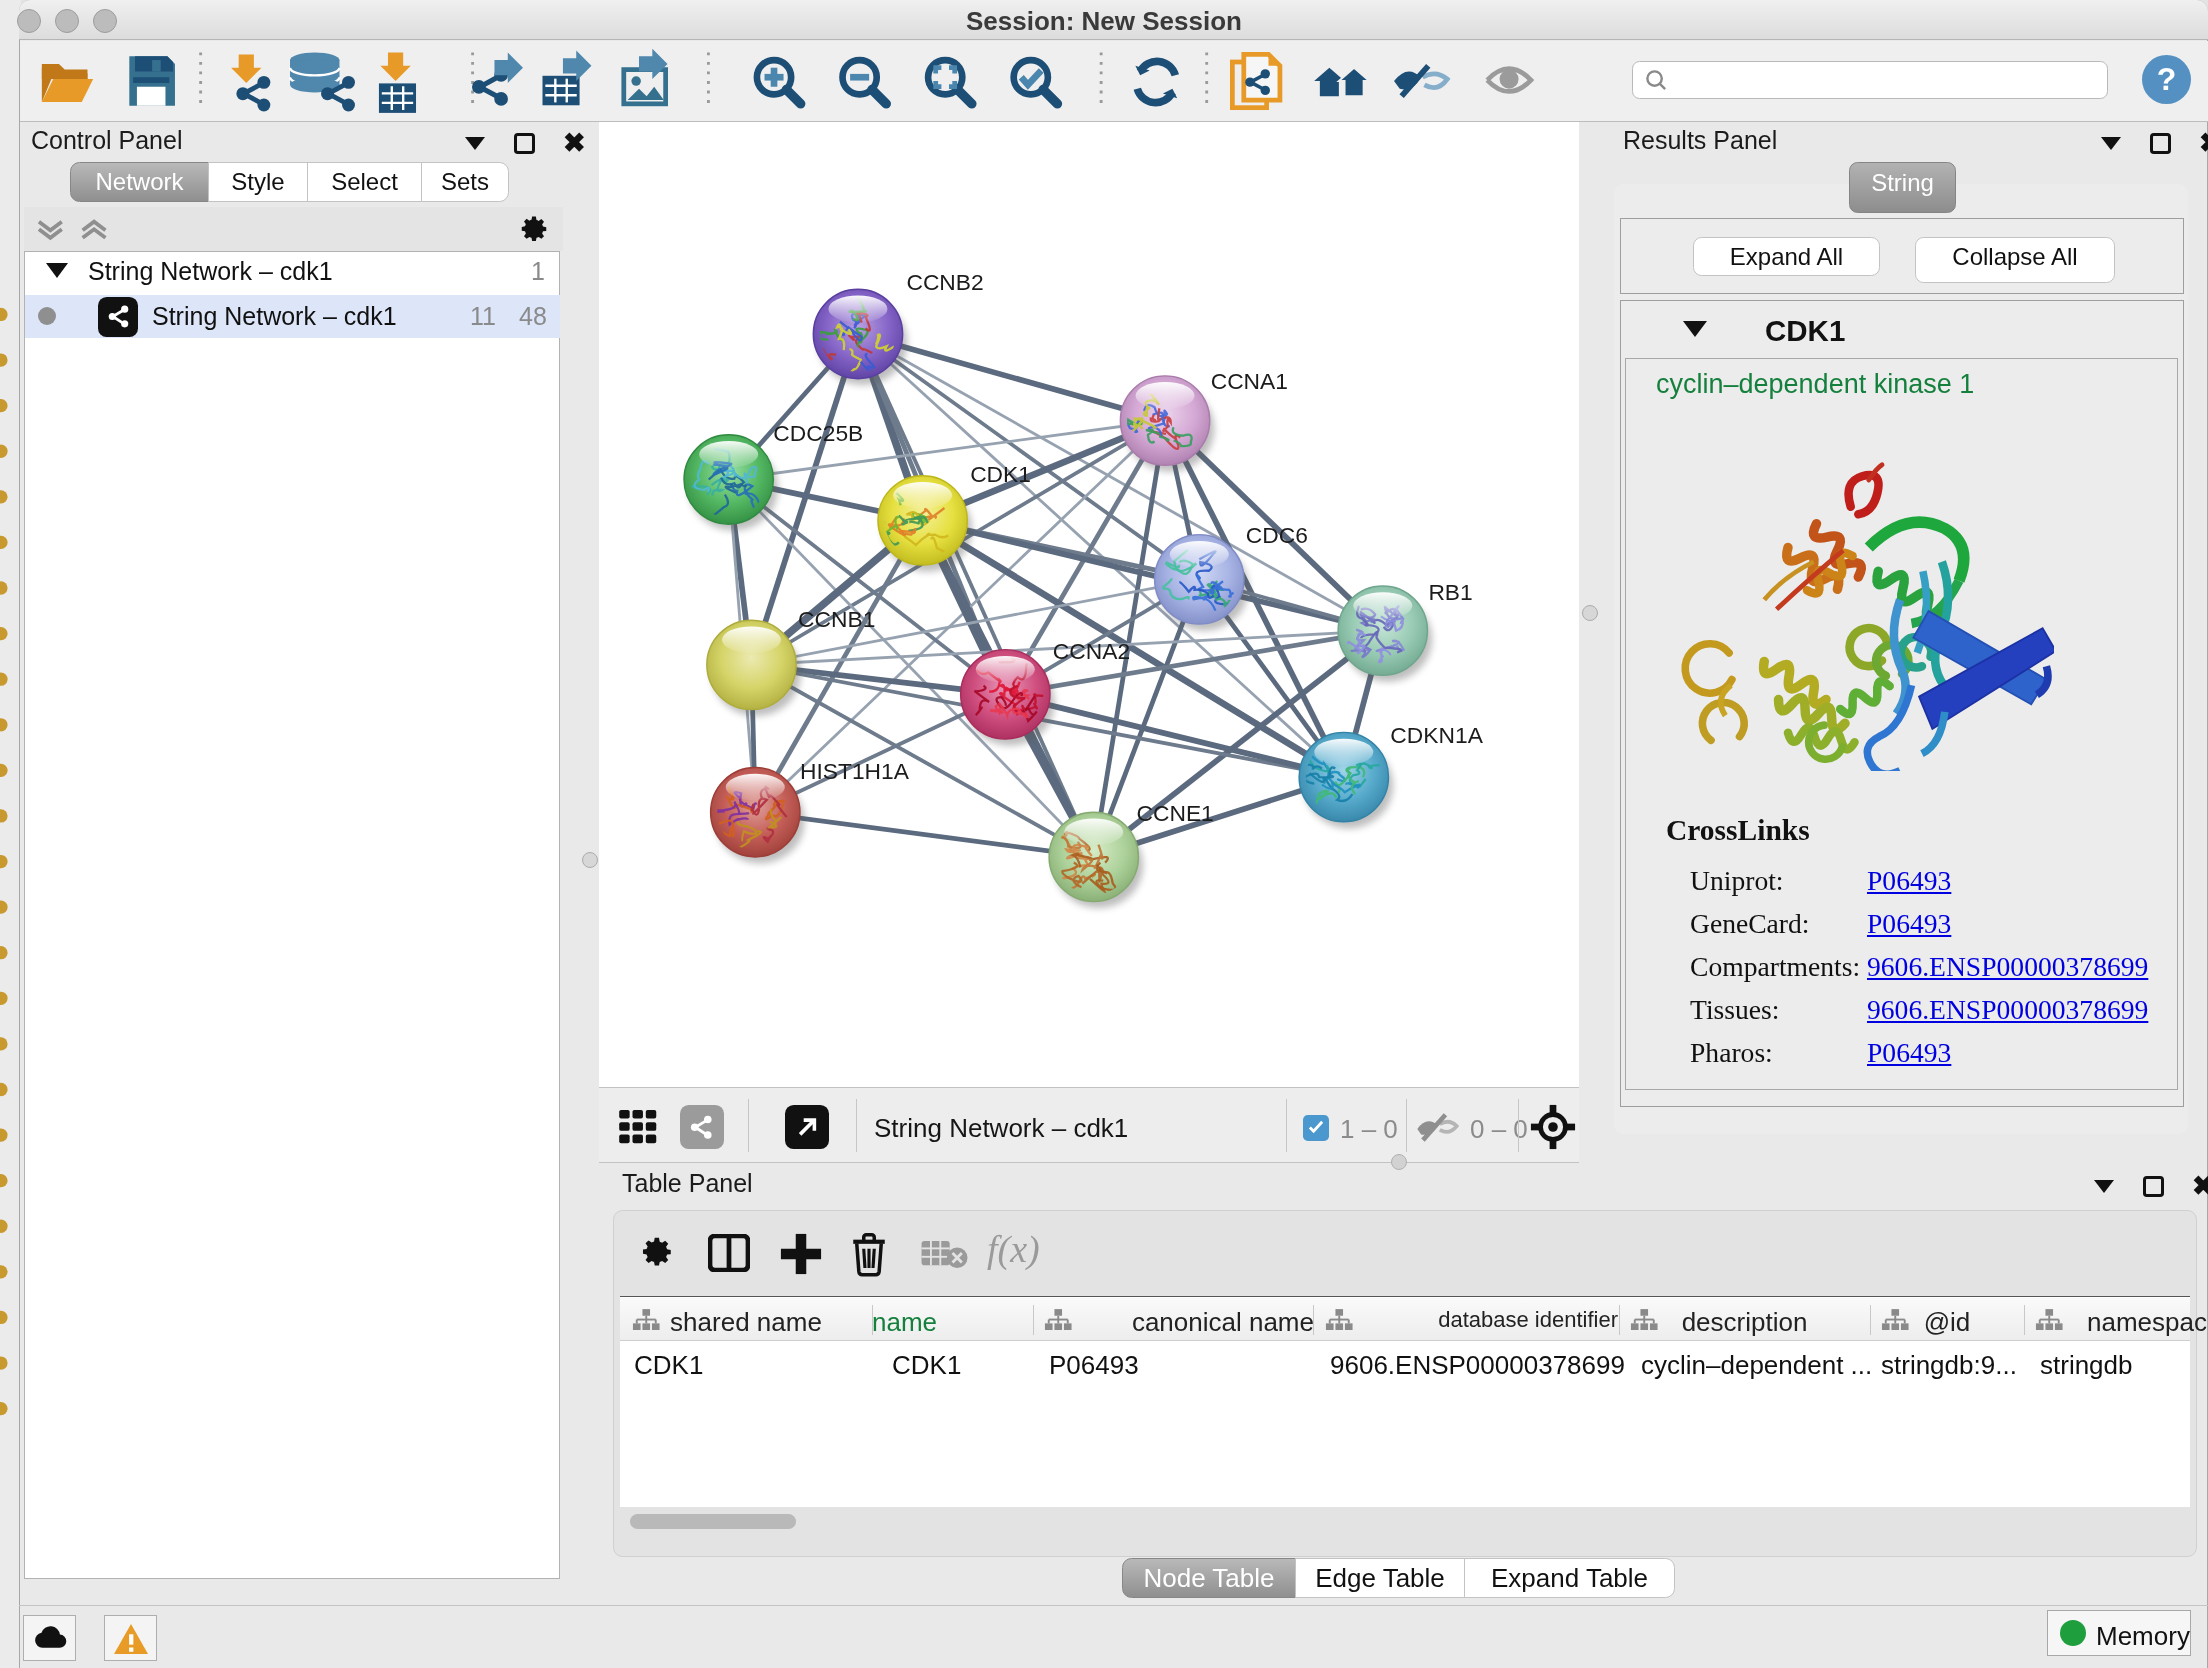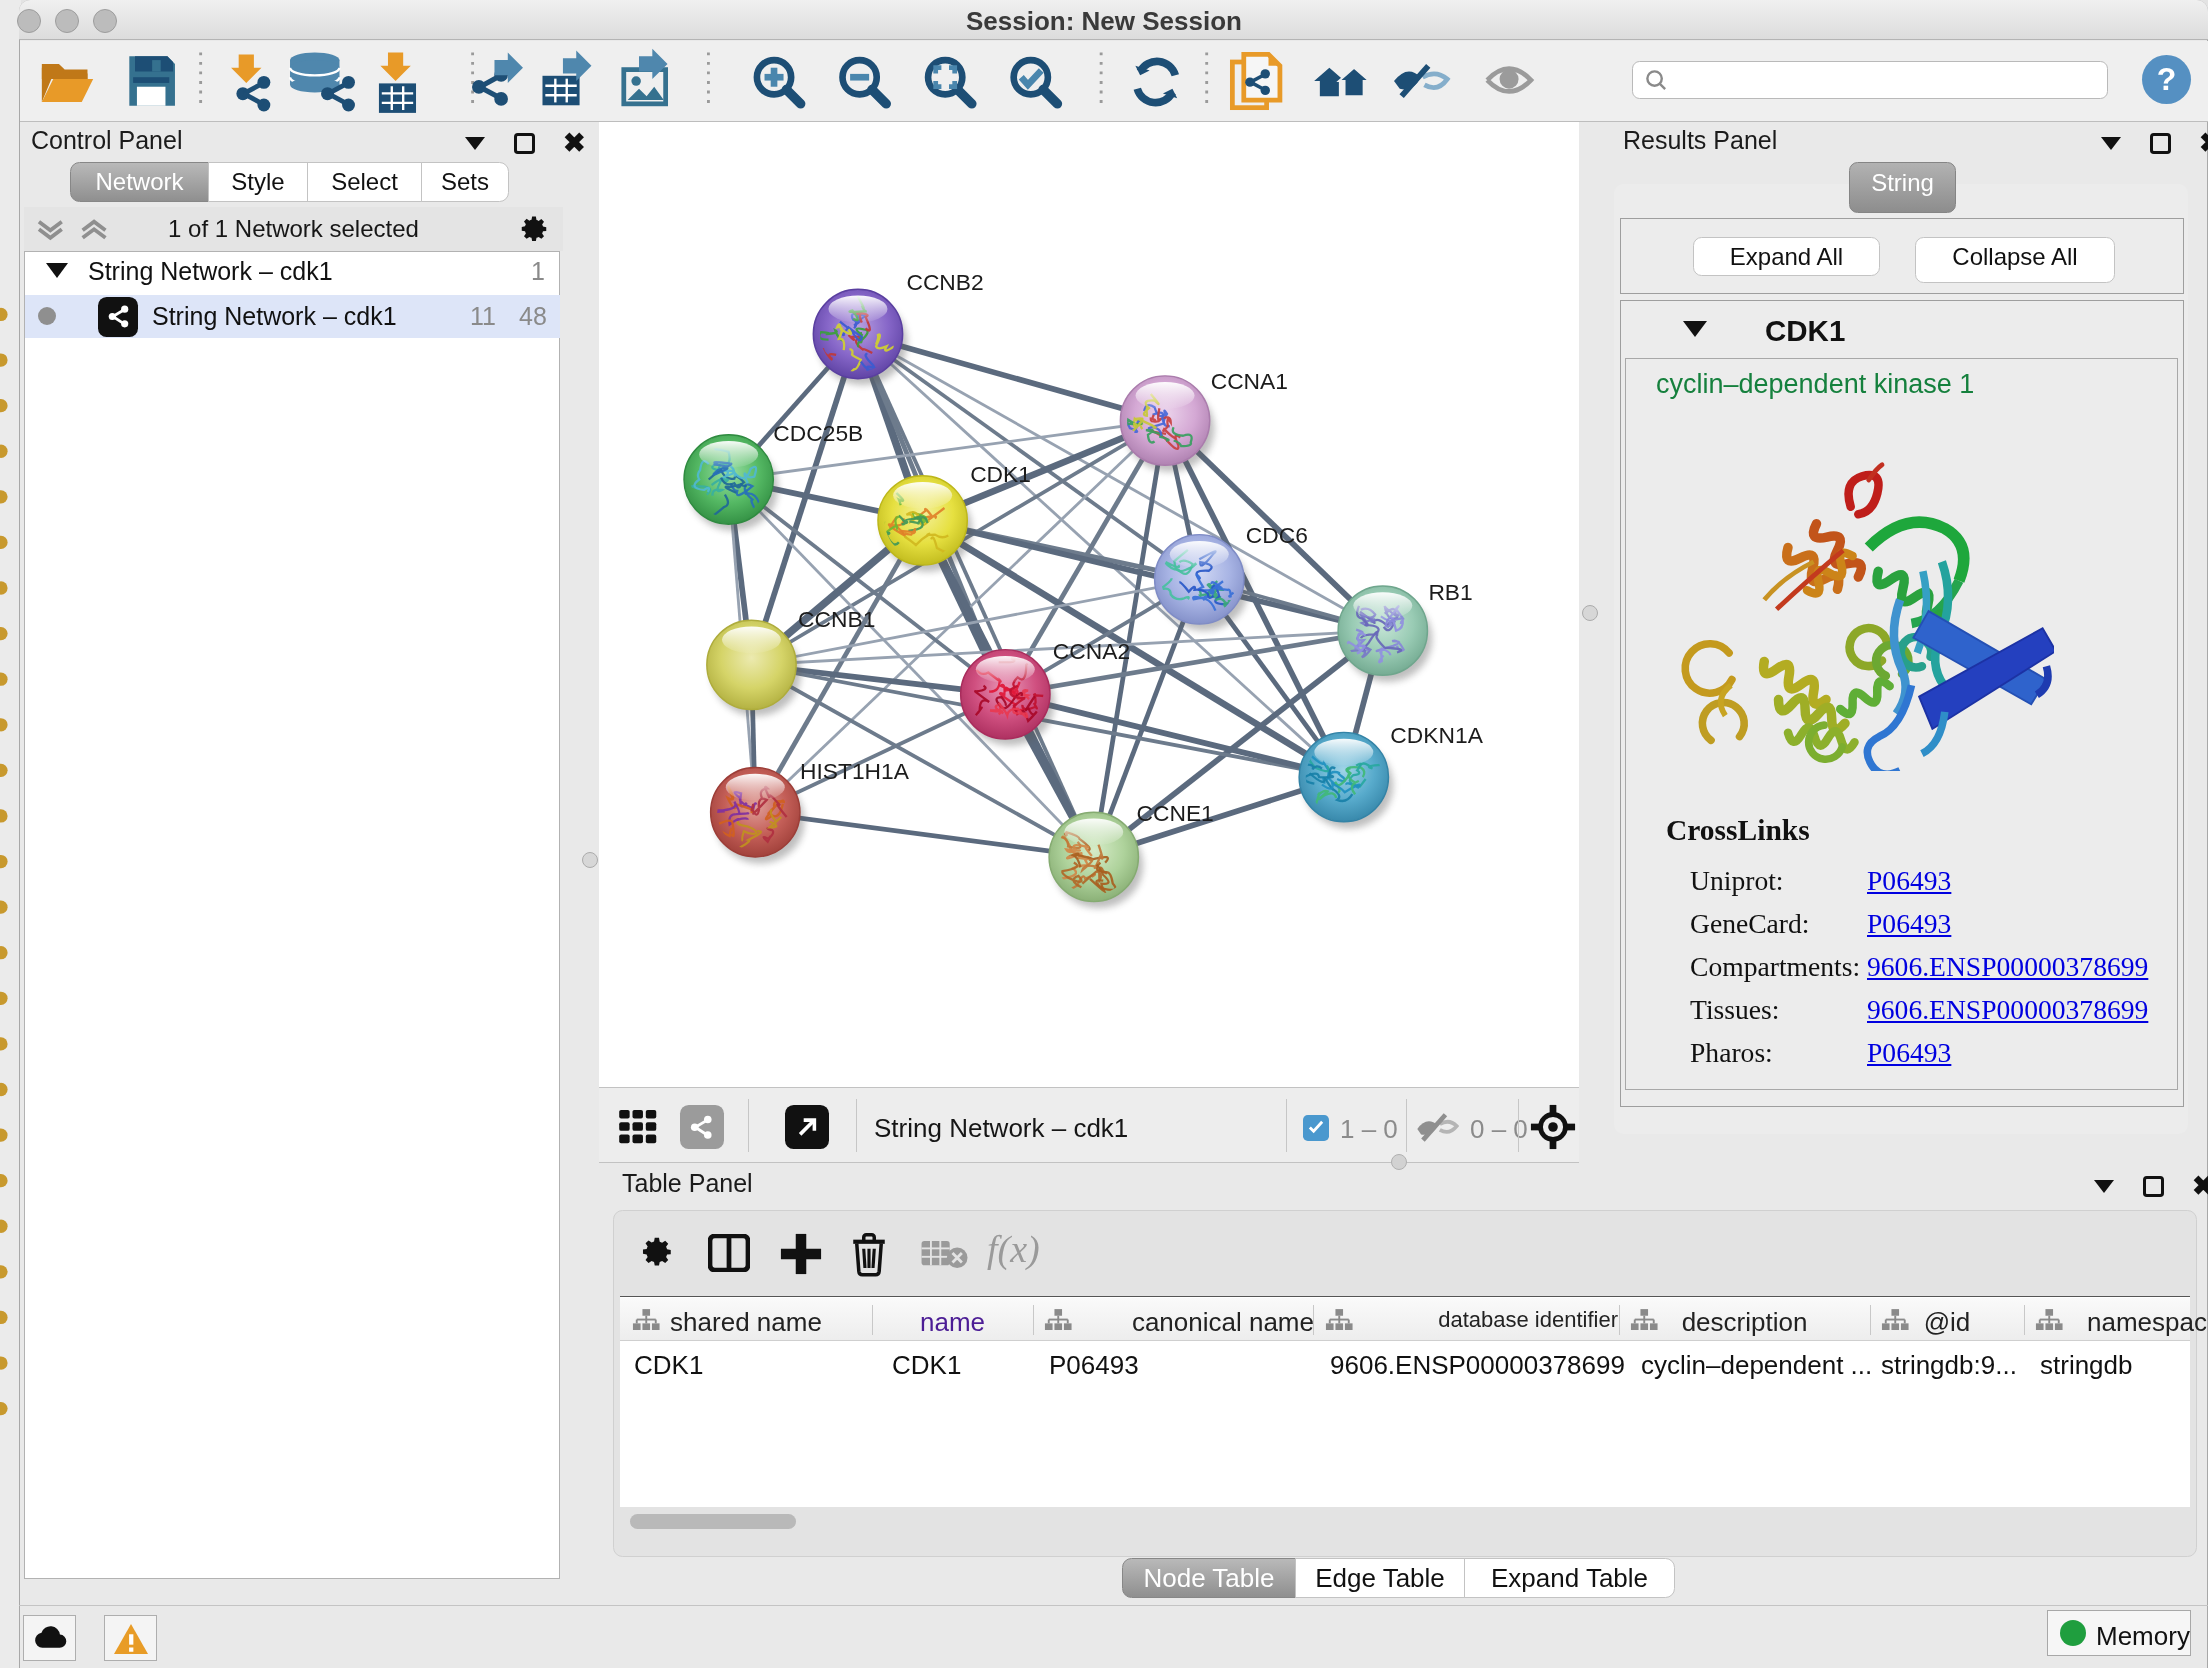--- a/index.html
+++ b/index.html
@@ -216,21 +216,20 @@
 
 <div class="abs" style="left:24px;top:207px;width:539px;height:44px;background:#e4e4e4">
   <svg class="abs" style="left:11.4px;top:8.6px" width="82" height="28.5" viewBox="0 0 86 30">
     <g stroke="#8f8f8f" stroke-width="4" fill="none">
         <path d="M4 6 l12 9 l12 -9"></path>
         <path d="M4 14 l12 9 l12 -9"></path>
         <path d="M50 15 l12 -9 l12 9"></path>
         <path d="M50 23 l12 -9 l12 9"></path>
       </g>
   </svg>
-  <div class="abs" style="left:0;top:7.6px;width:100%;text-align:center;font-size:24px;color:#161616">1 of 1 Network selected</div>
   <svg class="abs" style="left:496px;top:6.7px" width="30" height="30" viewBox="0 0 24 24">
       <path fill="#111" d="M12 8.5A3.5 3.5 0 1 0 12 15.5 3.5 3.5 0 0 0 12 8.5zm9 5v-3l-2.6-.5a6.7 6.7 0 0 0-.7-1.7l1.5-2.2-2.1-2.1-2.2 1.5a6.7 6.7 0 0 0-1.7-.7L12.7 2h-3l-.5 2.6a6.7 6.7 0 0 0-1.7.7L5.3 3.8 3.2 5.9l1.5 2.2a6.7 6.7 0 0 0-.7 1.7L1.4 10.3v3l2.6.5a6.7 6.7 0 0 0 .7 1.7l-1.5 2.2 2.1 2.1 2.2-1.5a6.7 6.7 0 0 0 1.7.7l.5 2.6h3l.5-2.6a6.7 6.7 0 0 0 1.7-.7l2.2 1.5 2.1-2.1-1.5-2.2a6.7 6.7 0 0 0 .7-1.7z"></path>
     </svg>
 </div>
 
 <div class="abs" style="left:24px;top:251px;width:536px;height:1328px;background:#fff;border:1px solid #b2b2b2"></div>
 <div class="abs" style="left:46px;top:263px;width:0;height:0;border-left:11.4px solid transparent;border-right:11.4px solid transparent;border-top:15px solid #111"></div>
 <div class="abs" style="left:88px;top:257px;font-size:25px;color:#111">String Network – cdk1</div>
 <div class="abs" style="left:531px;top:257px;font-size:25px;color:#8a8a8a">1</div>
 <div class="abs" style="left:25px;top:295px;width:535px;height:43px;background:#dde5f8"></div>
@@ -762,21 +761,21 @@
       </g>
       <g stroke="#8a8a8a" stroke-width="2">
         <line x1="15" y1="8" x2="15" y2="12"></line>
         <line x1="5" y1="12" x2="25" y2="12"></line>
         <line x1="5" y1="12" x2="5" y2="16"></line>
         <line x1="15" y1="12" x2="15" y2="16"></line>
         <line x1="25" y1="12" x2="25" y2="16"></line>
       </g>
     </svg></div>
 <div class="abs" style="left:872px;top:1305px;width:1px;height:30px;background:#c8c8c8"></div>
-<div class="abs" style="left:872px;top:1307px;width:161px;text-align:center;font-size:26px;color:#4c1d95">name</div>
+<div class="abs" style="left:872px;top:1307px;width:161px;text-align:left;font-size:26px;color:#15803d">name</div>
 <div class="abs" style="left:1033px;top:1305px;width:1px;height:30px;background:#c8c8c8"></div>
 <div class="abs" style="left:1033px;top:1307px;width:281px;text-align:right;font-size:26px;color:#222">canonical name</div>
 <div class="abs" style="left:1044px;top:1308px"><svg width="28.5" height="25" viewBox="0 0 30 26">
       <g fill="#8a8a8a">
         <rect x="11" y="1" width="8" height="7"></rect>
         <rect x="1" y="16" width="8" height="7"></rect>
         <rect x="11" y="16" width="8" height="7"></rect>
         <rect x="21" y="16" width="8" height="7"></rect>
       </g>
       <g stroke="#8a8a8a" stroke-width="2">

